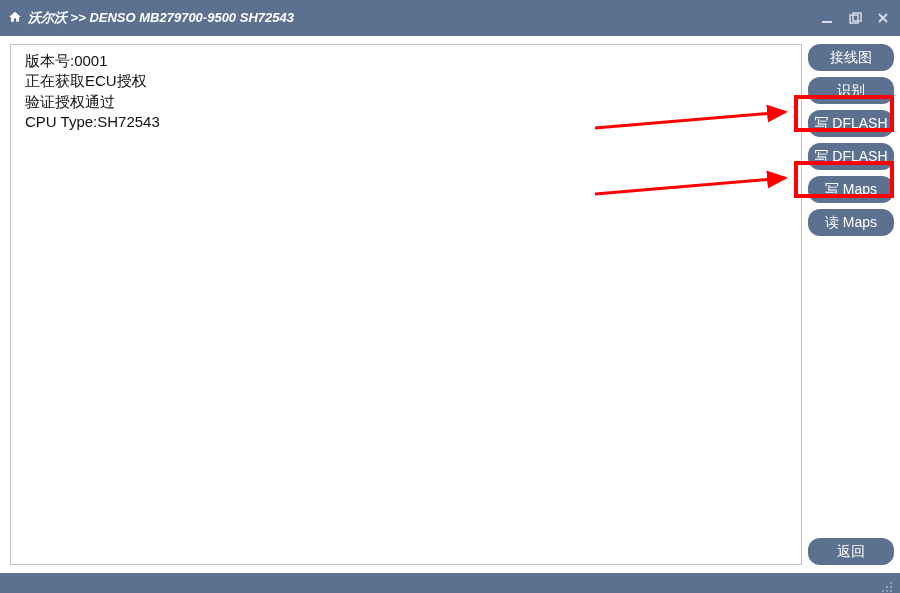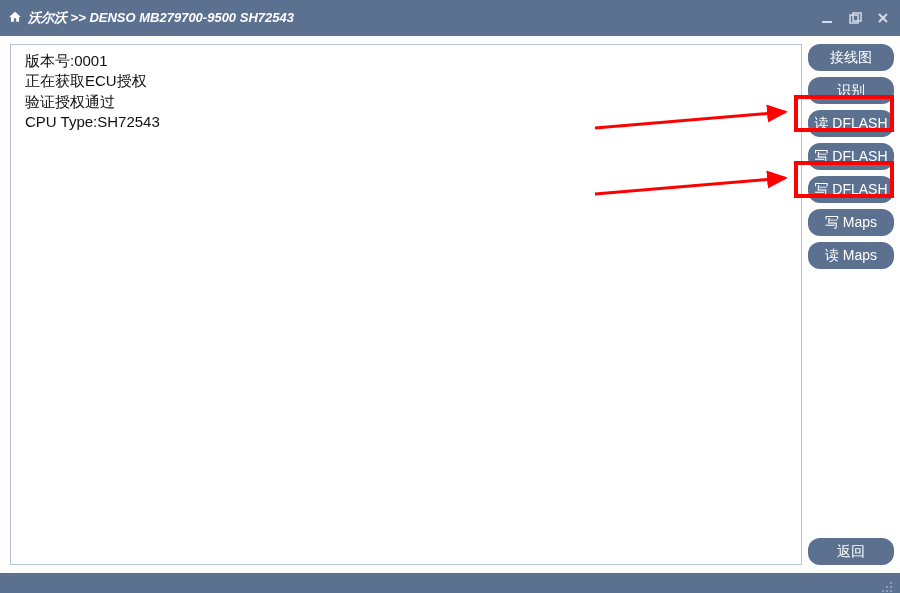--- a/index.html
+++ b/index.html
@@ -143,21 +143,20 @@
 <div class="main-area">
   <div class="log-panel">
     <span class="log-line">版本号:0001</span>
     <span class="log-line">正在获取ECU授权</span>
     <span class="log-line">验证授权通过</span>
     <span class="log-line">CPU Type:SH72543</span>
   </div>
   <div class="sidebar">
     <button class="side-btn">接线图</button>
     <button class="side-btn">识别</button>
-    <button class="side-btn">读 DFLASH</button>
     <button class="side-btn">写 DFLASH</button>
     <button class="side-btn">写 DFLASH</button>
     <button class="side-btn">写 Maps</button>
     <button class="side-btn">读 Maps</button>
     <div class="side-btn-spacer"></div>
     <button class="side-btn">返回</button>
   </div>
 </div>
 
 <div class="statusbar">

